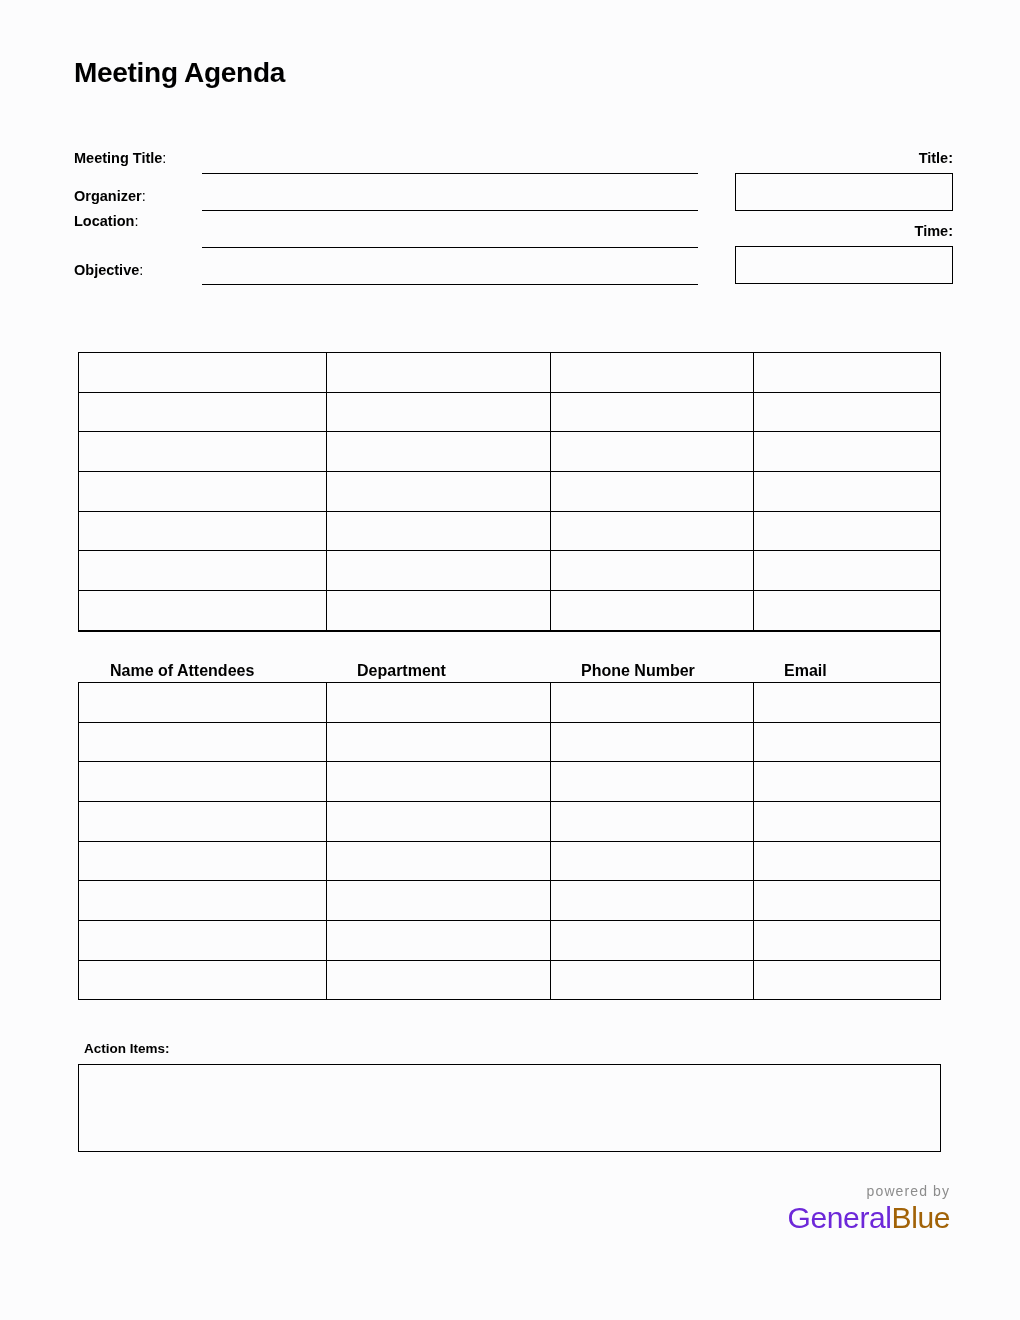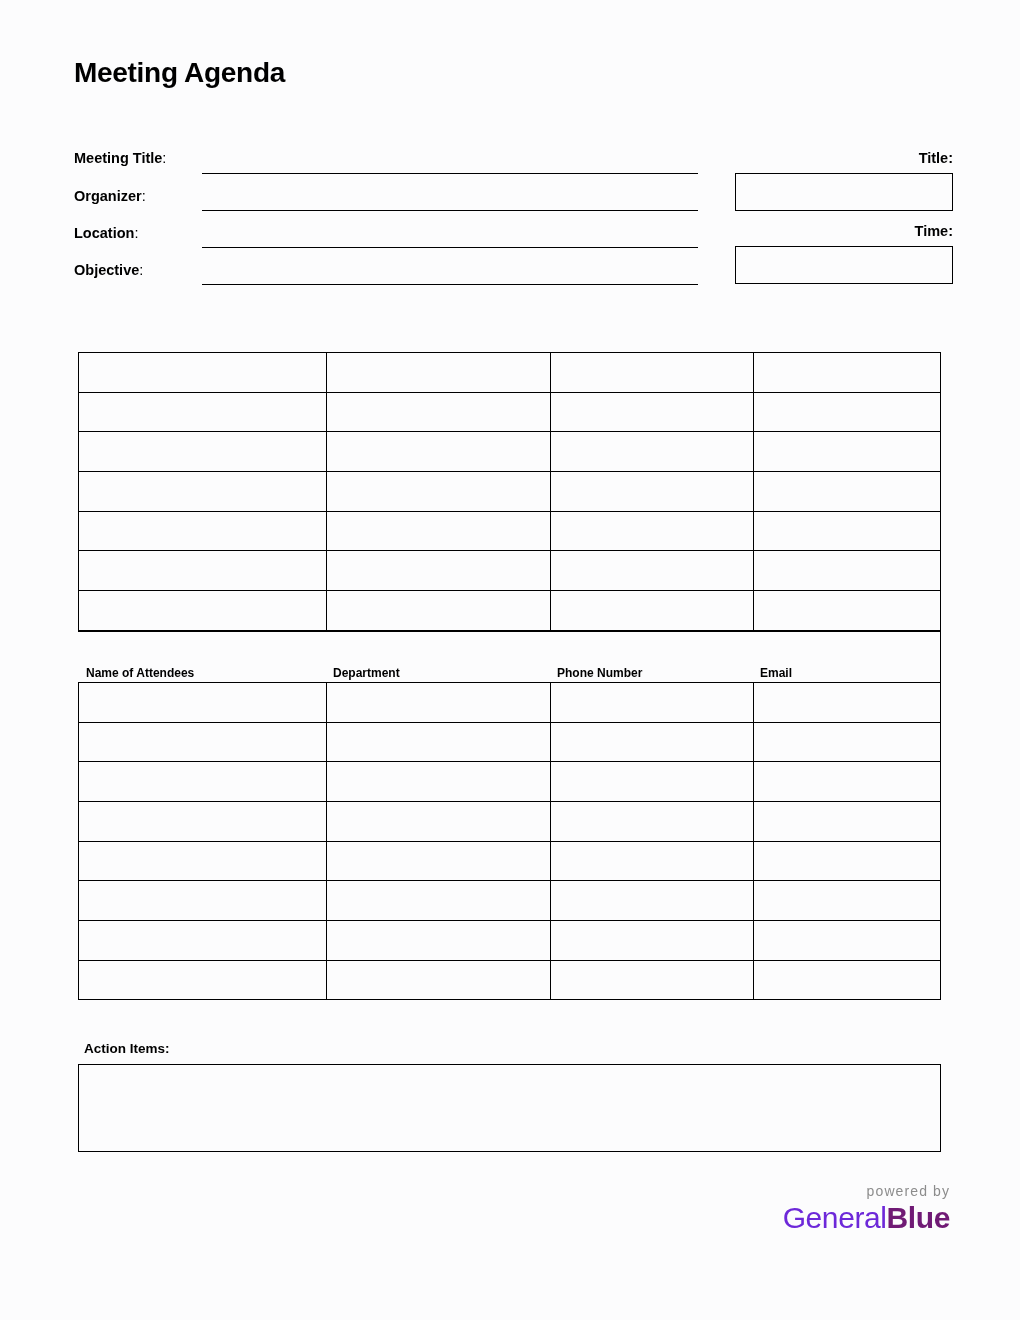--- a/index.html
+++ b/index.html
@@ -123,23 +123,24 @@
     position: absolute;
     top: 0;
     bottom: -1.6px;
     right: 0;
     width: 0;
     border-left: 1.6px solid #000;
   }
   .band .th {
     position: absolute;
     bottom: 2px;
-    font-size: 12px;
-    font-weight: bold;
-    white-space: nowrap;
+    font-size: 16px;
+    font-weight: bold;
+    white-space: nowrap;
+    margin-left: 24px;
   }
 
   
   .action-label {
     position: absolute;
     left: 84px;
     top: 1041px;
     font-size: 13.5px;
     font-weight: bold;
   }
@@ -166,38 +167,38 @@
     letter-spacing: 1.1px;
     line-height: 1;
     margin-bottom: 5px;
   }
   .brand {
     font-size: 30px;
     line-height: 1;
     letter-spacing: -0.4px;
   }
   .brand .general { color: #6d28d9; }
-  .brand .blue { color: #701a75; font-weight: bold; }
+  .brand .blue { color: #a16207; }
 </style>
 </head>
 <body>
 
 <div class="page">
 
   <div class="doc-title">Meeting Agenda</div>
 
   <div class="form-block">
 
     <div class="form-label" style="top:6px;"><span>Meeting Title</span><span class="colon">:</span></div>
     <div class="field-line" style="top:29px;"></div>
 
     <div class="form-label" style="top:44px;"><span>Organizer</span><span class="colon">:</span></div>
     <div class="field-line" style="top:66px;"></div>
 
-    <div class="form-label" style="top:81px;text-align:right;"><span>Location</span><span class="colon">:</span></div>
+    <div class="form-label" style="top:69px;text-align:right;"><span>Location</span><span class="colon">:</span></div>
     <div class="field-line" style="top:103px;"></div>
 
     <div class="form-label" style="top:118px;"><span>Objective</span><span class="colon">:</span></div>
     <div class="field-line" style="top:140px;"></div>
 
     <div class="right-label" style="top:6px;">Title:</div>
     <div class="box-field" style="top:29px;height:36px;"></div>
 
     <div class="right-label" style="top:79px;">Time:</div>
     <div class="box-field" style="top:102px;height:36px;"></div>

